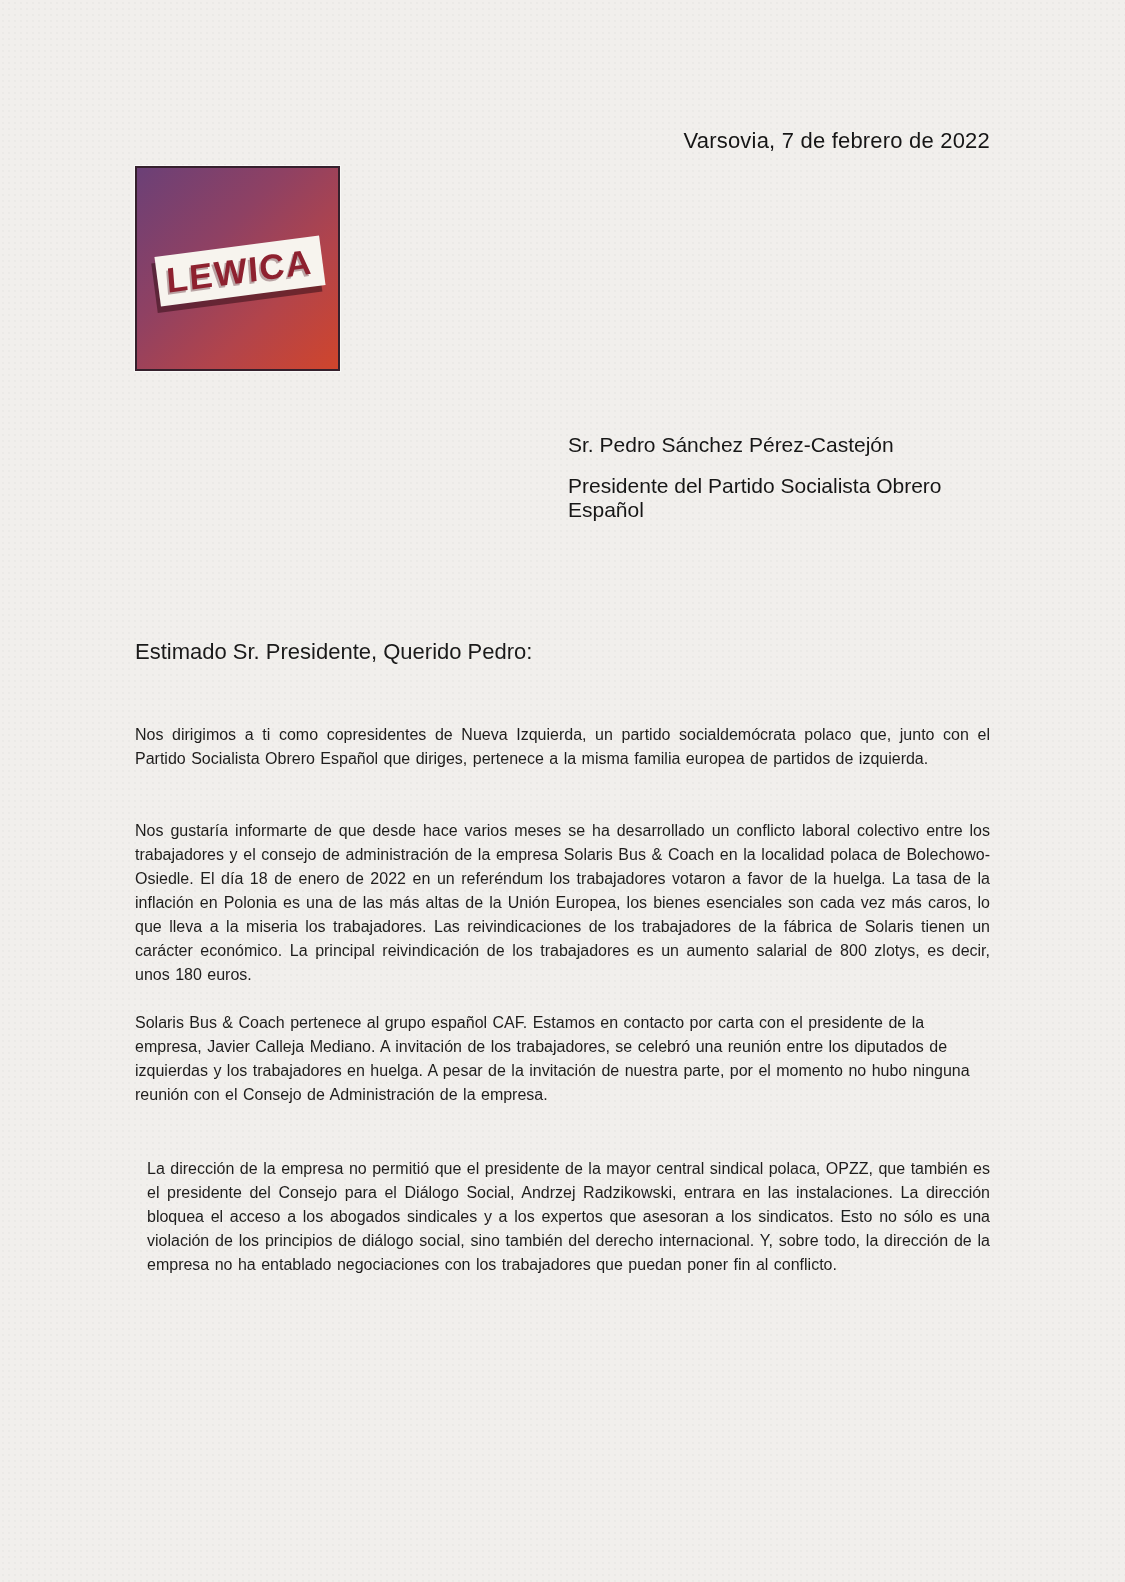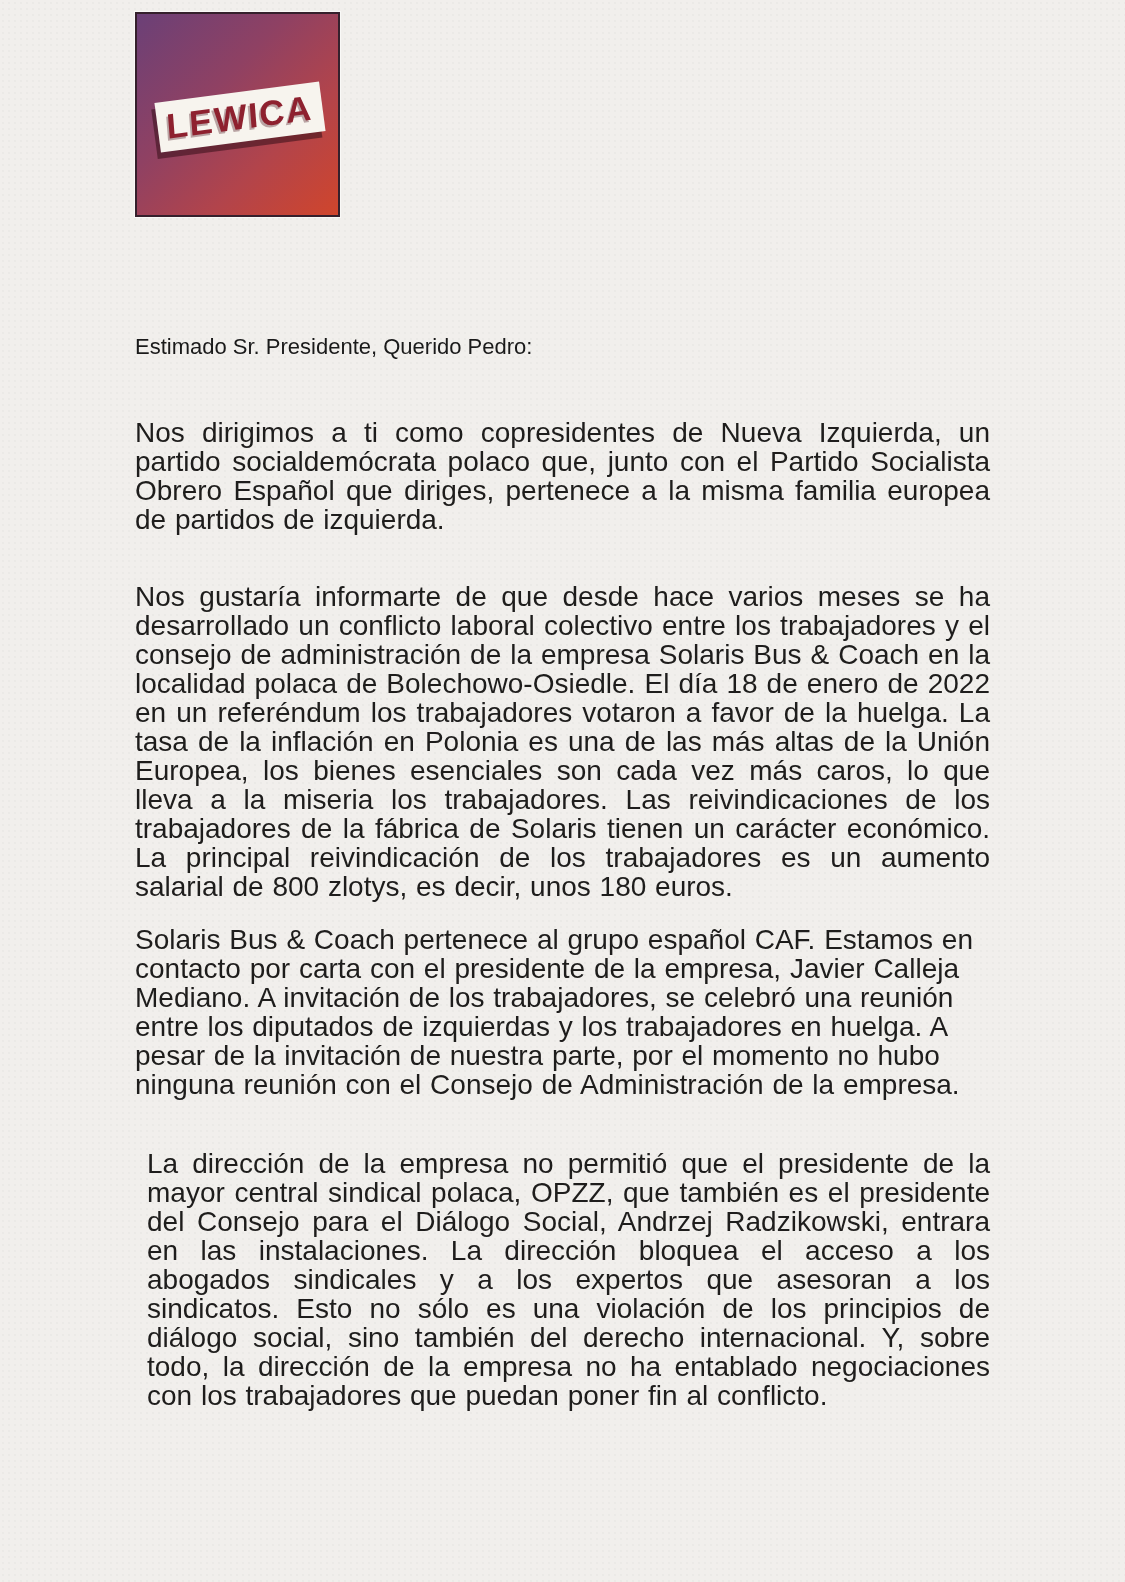--- a/index.html
+++ b/index.html
@@ -62,44 +62,47 @@
     font-size: 21px;
     color: #161616;
   }
   .recipient-line + .recipient-line { margin-top: 17px; }
   .salutation {
     margin-top: 117px;
     font-size: 22px;
     color: #1a1a1a;
   }
   .para {
-    font-size: 28px;
-    line-height: 29px;
+    font-size: 16px;
+    line-height: 24px;
     text-align: justify;
     color: #1e1d1c;
     word-spacing: 1px;
   }
   .p1 { margin-top: 58px; }
   .p2 { margin-top: 48px; }
   .p3 { margin-top: 24px; text-align: left; }
   .p4 { margin-top: 50px; margin-left: 12px; }
 </style>
 </head>
 <body>
 
 <div class="page">
 
+  <div class="date">Varsovia, 7 de febrero de 2022</div>
 
   <div class="logo">
     <div class="logo-banner">
       <span class="logo-text">LEWICA</span>
     </div>
   </div>
 
   <div class="recipient">
+    <div class="recipient-line">Sr. Pedro Sánchez Pérez-Castejón</div>
+    <div class="recipient-line">Presidente del Partido Socialista Obrero Español</div>
   </div>
 
   <div class="salutation">Estimado Sr. Presidente, Querido Pedro:</div>
 
   <p class="para p1">Nos dirigimos a ti como copresidentes de Nueva Izquierda, un partido socialdemócrata polaco que, junto con el Partido Socialista Obrero Español que diriges, pertenece a la misma familia europea de partidos de izquierda.</p>
 
   <p class="para p2">Nos gustaría informarte de que desde hace varios meses se ha desarrollado un conflicto laboral colectivo entre los trabajadores y el consejo de administración de la empresa Solaris Bus &amp; Coach en la localidad polaca de Bolechowo-Osiedle. El día 18 de enero de 2022 en un referéndum los trabajadores votaron a favor de la huelga. La tasa de la inflación en Polonia es una de las más altas de la Unión Europea, los bienes esenciales son cada vez más caros, lo que lleva a la miseria los trabajadores. Las reivindicaciones de los trabajadores de la fábrica de Solaris tienen un carácter económico. La principal reivindicación de los trabajadores es un aumento salarial de 800 zlotys, es decir, unos 180 euros.</p>
 
   <p class="para p3">Solaris Bus &amp; Coach pertenece al grupo español CAF. Estamos en contacto por carta con el presidente de la empresa, Javier Calleja Mediano. A invitación de los trabajadores, se celebró una reunión entre los diputados de izquierdas y los trabajadores en huelga. A pesar de la invitación de nuestra parte, por el momento no hubo ninguna reunión con el Consejo de Administración de la empresa.</p>
 

